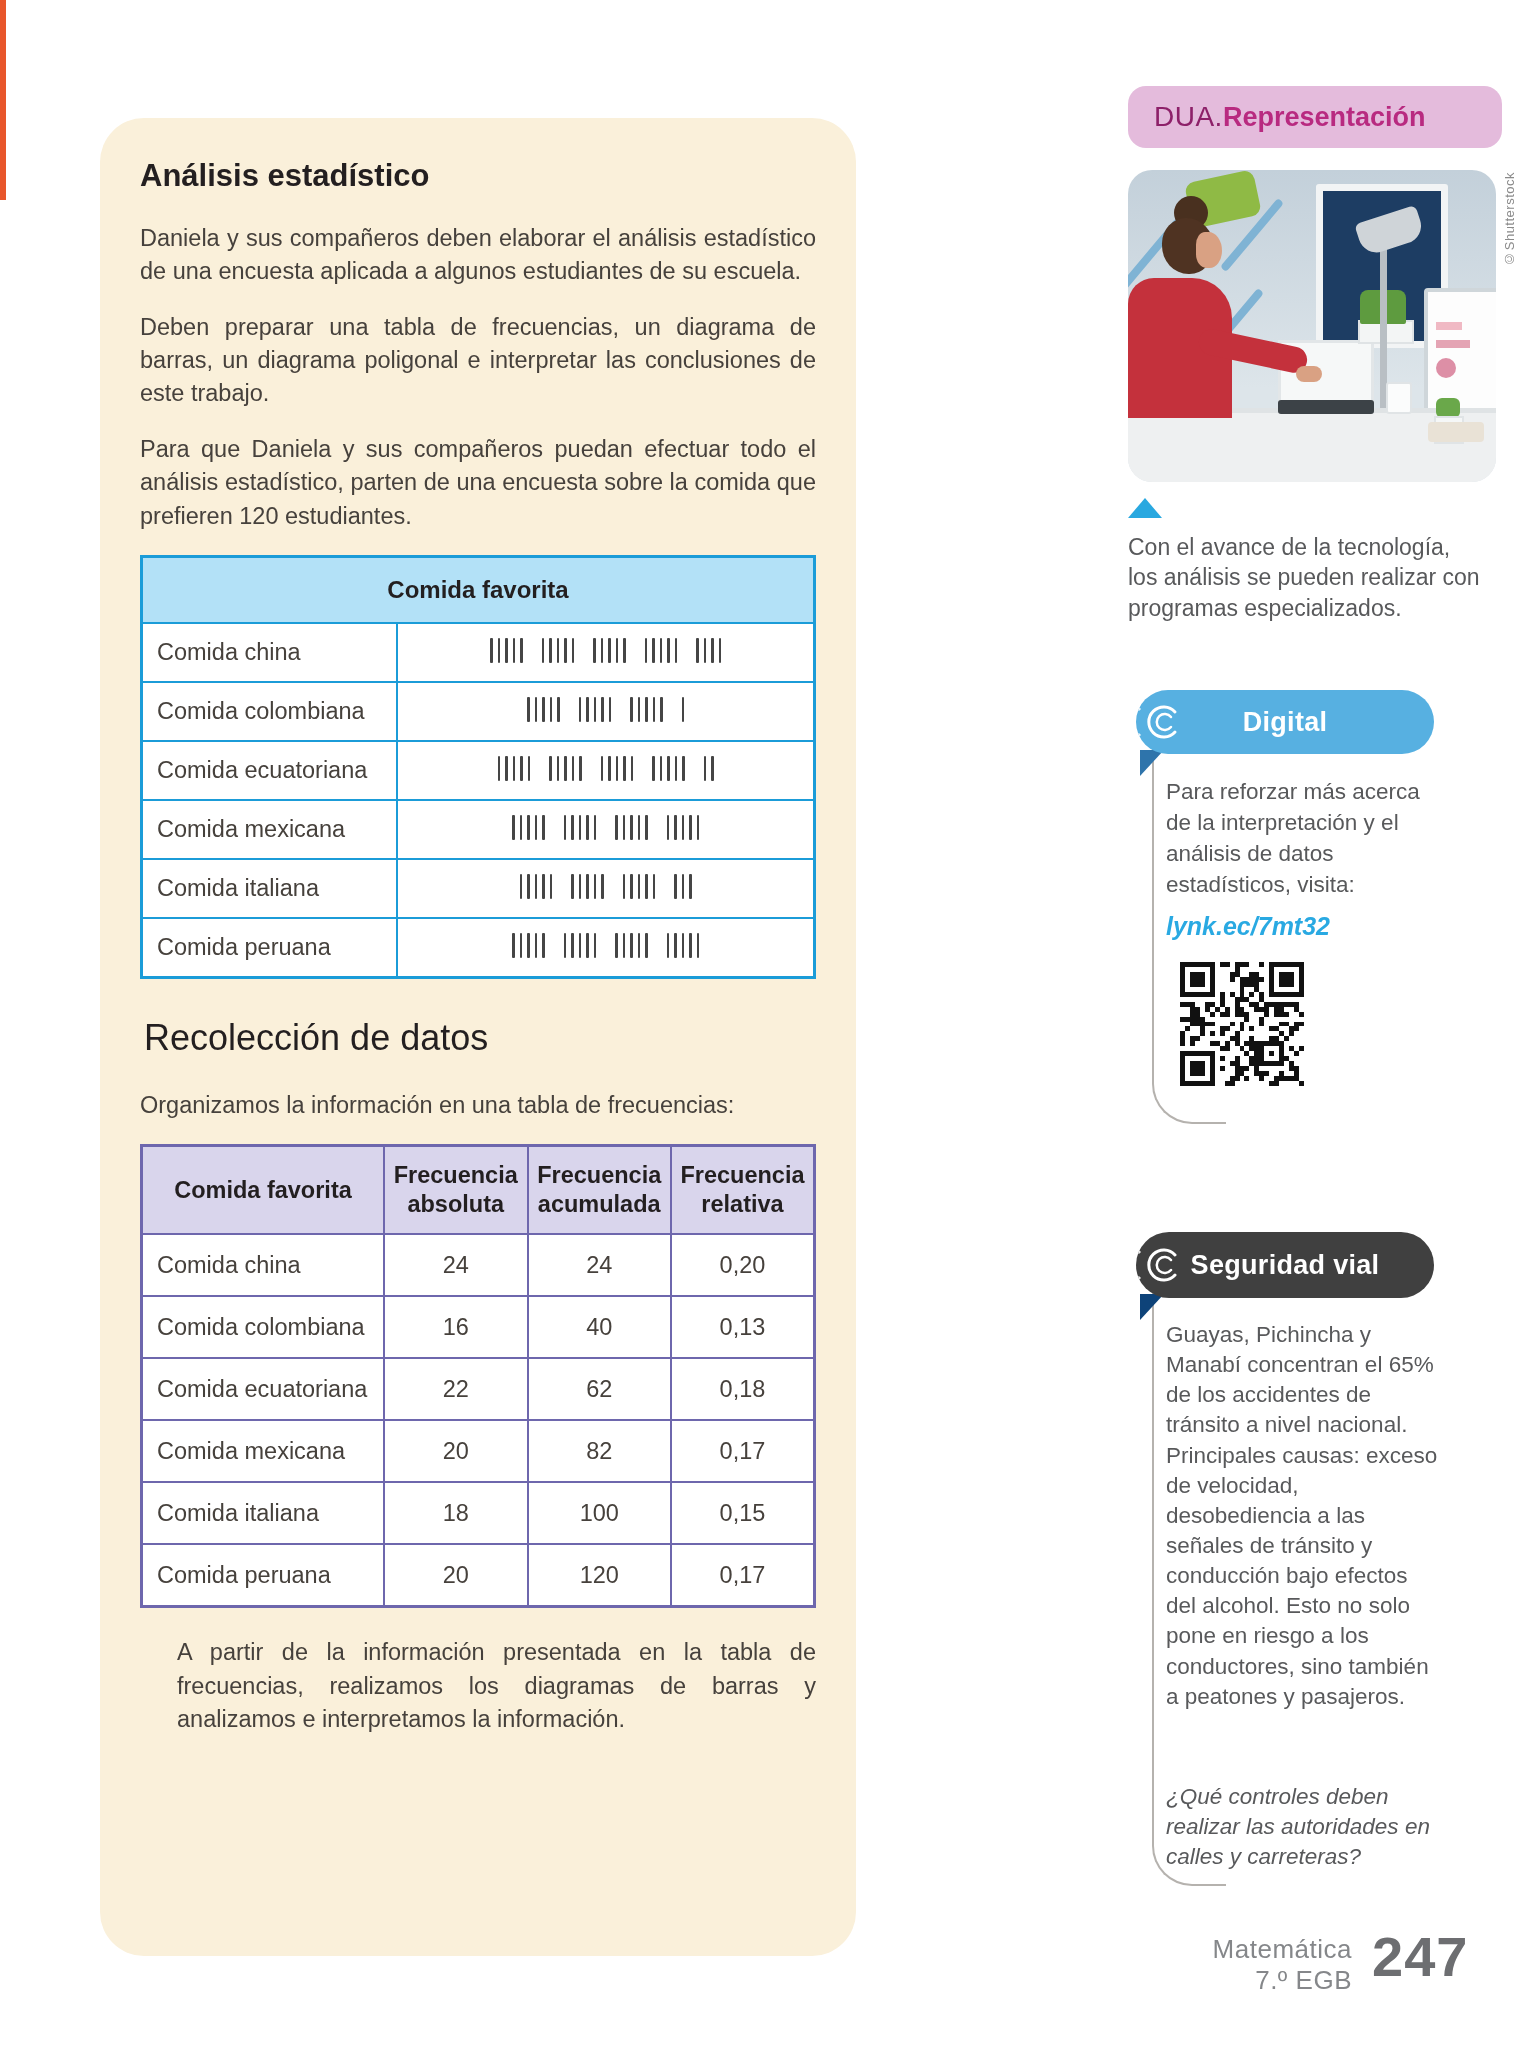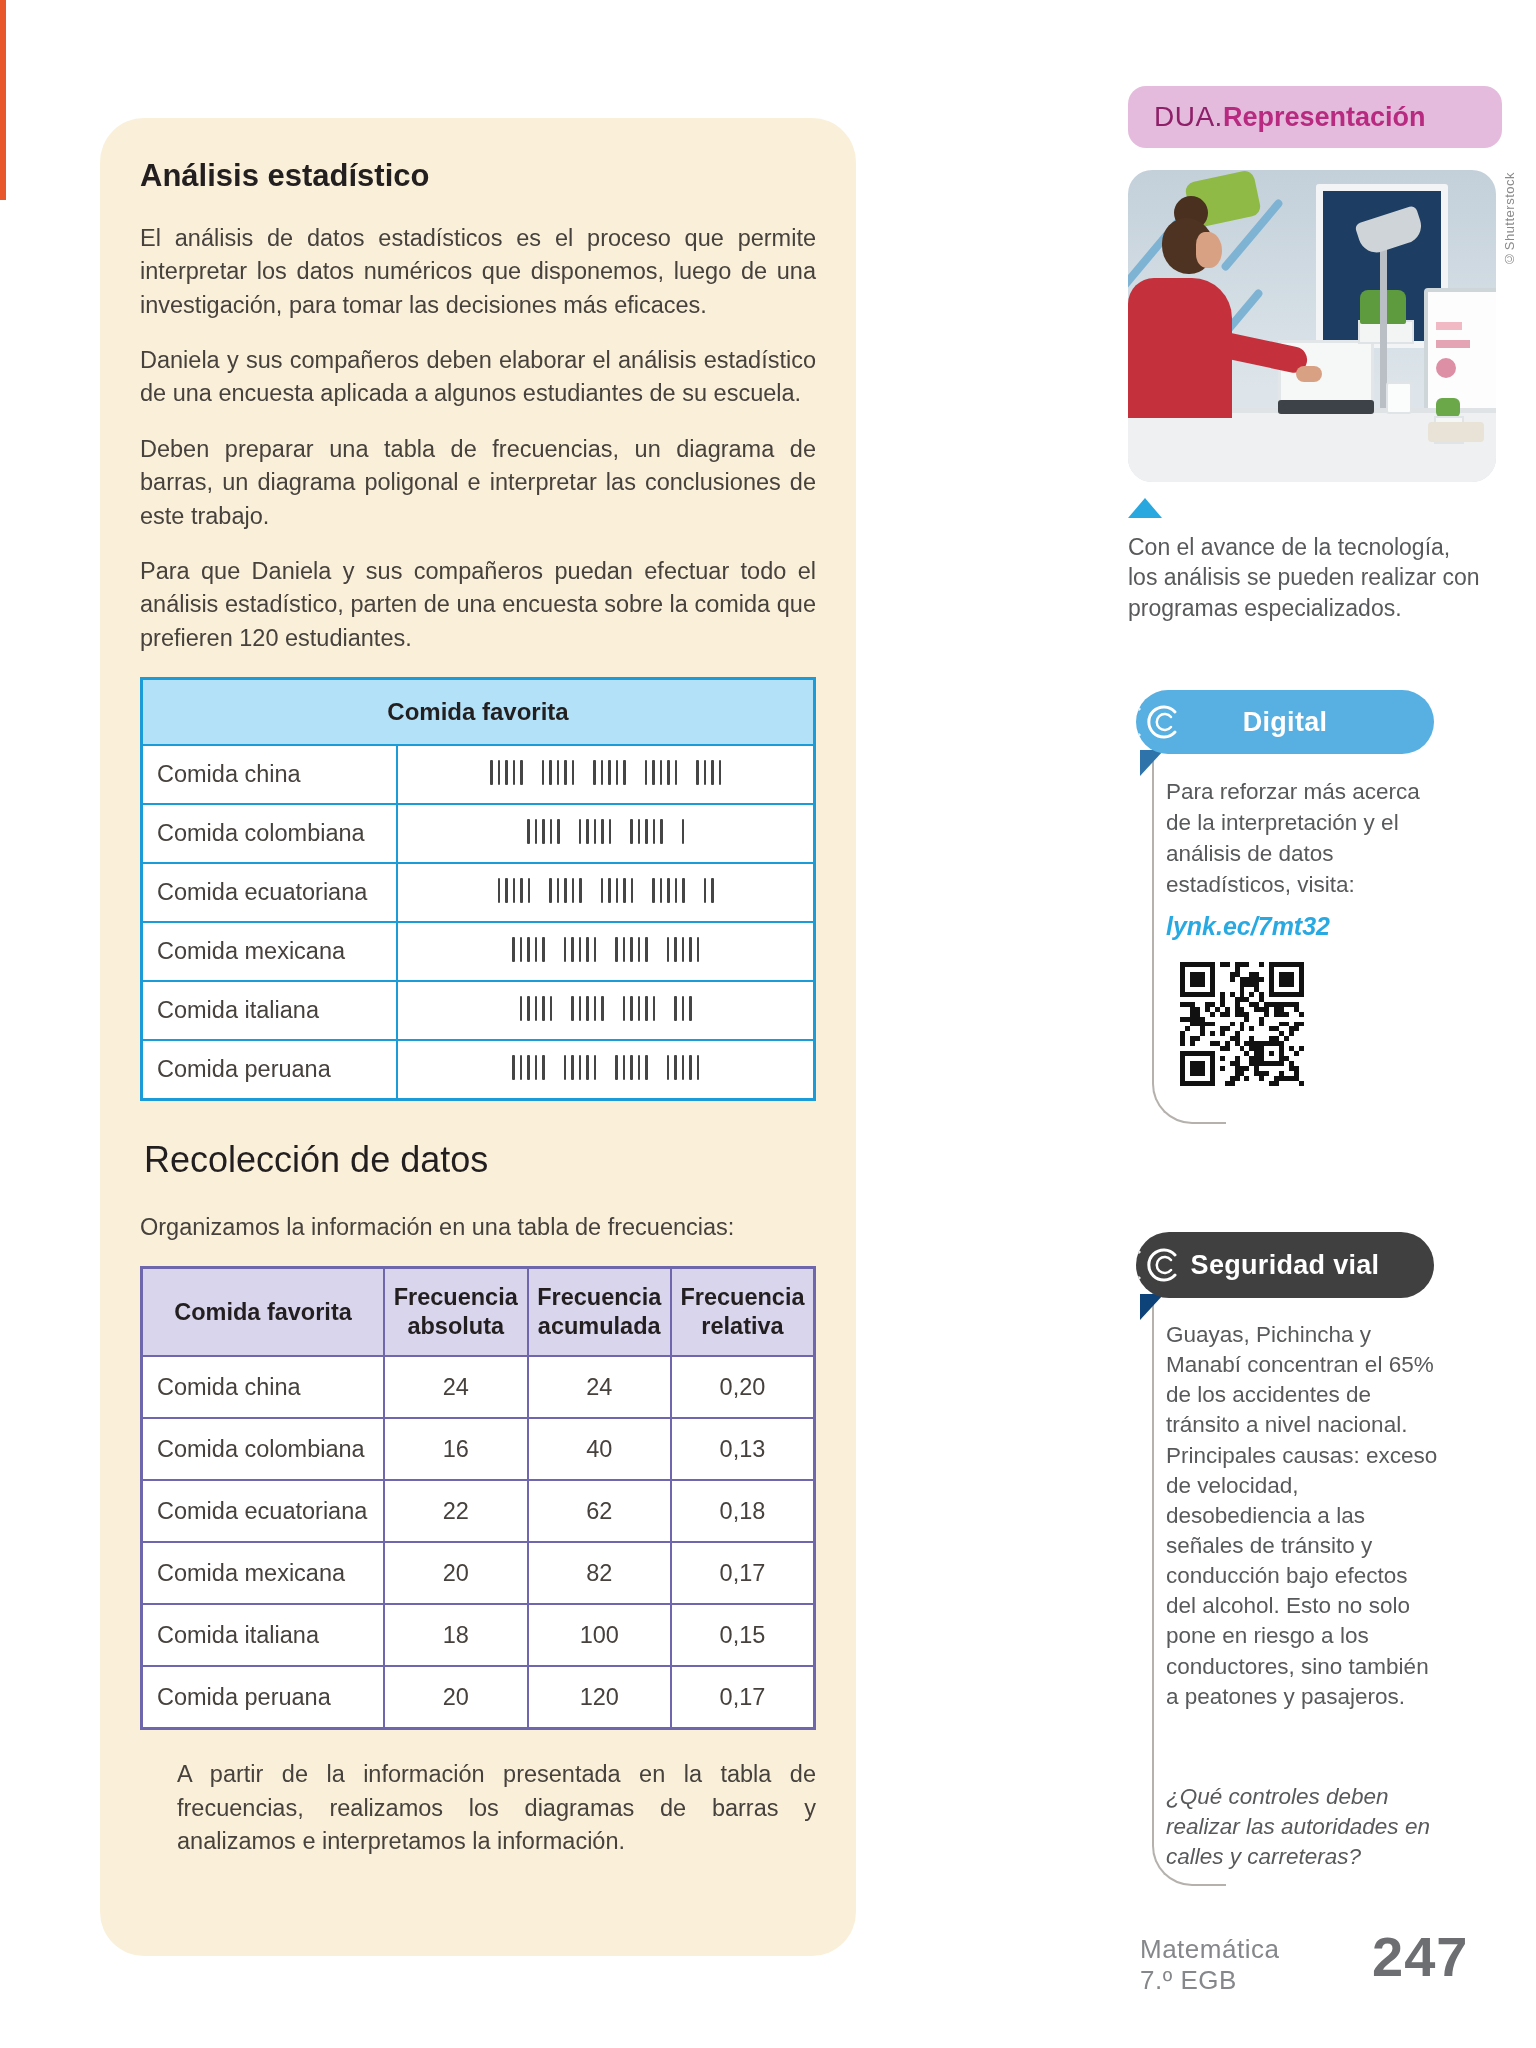--- a/index.html
+++ b/index.html
@@ -142,37 +142,36 @@
     position:absolute;left:1166px;top:1320px;width:274px;
     font-size:22.5px;color:#58595b;line-height:1.34;
   }
   .seguridad-question{
     position:absolute;left:1166px;top:1782px;width:274px;
     font-size:22.5px;color:#58595b;line-height:1.34;font-style:italic;
   }
 
   
   .footer-brand{
-    position:absolute;left:1140px;top:1934px;width:212px;text-align:left;
+    position:absolute;left:1140px;top:1934px;width:212px;text-align:right;
     font-size:26px;color:#85878a;line-height:1.18;letter-spacing:.5px;
   }
   .footer-page{
     position:absolute;left:1372px;top:1924px;font-size:56px;font-weight:bold;color:#6d6e71;
     letter-spacing:1px;
   }
 </style>
 </head>
 <body>
 
 <div class="orange-bar"></div>
 
 <div class="main-panel">
   <h1 class="main-title">Análisis estadístico</h1>
 
-  <p class="para">El análisis de datos estadísticos es el proceso que permite interpretar los datos numéricos que disponemos, luego de una investigación, para tomar las decisiones más eficaces.</p>
   <p class="para">Daniela y sus compañeros deben elaborar el análisis estadístico de una encuesta aplicada a algunos estudiantes de su escuela.</p>
   <p class="para">Deben preparar una tabla de frecuencias, un diagrama de barras, un diagrama poligonal e interpretar las conclusiones de este trabajo.</p>
   <p class="para">Para que Daniela y sus compañeros puedan efectuar todo el análisis estadístico, parten de una encuesta sobre la comida que prefieren 120 estudiantes.</p>
 
   <table class="tally-table">
     <thead>
       <tr>
         <th colspan="2">Comida favorita</th>
       </tr>
     </thead>

